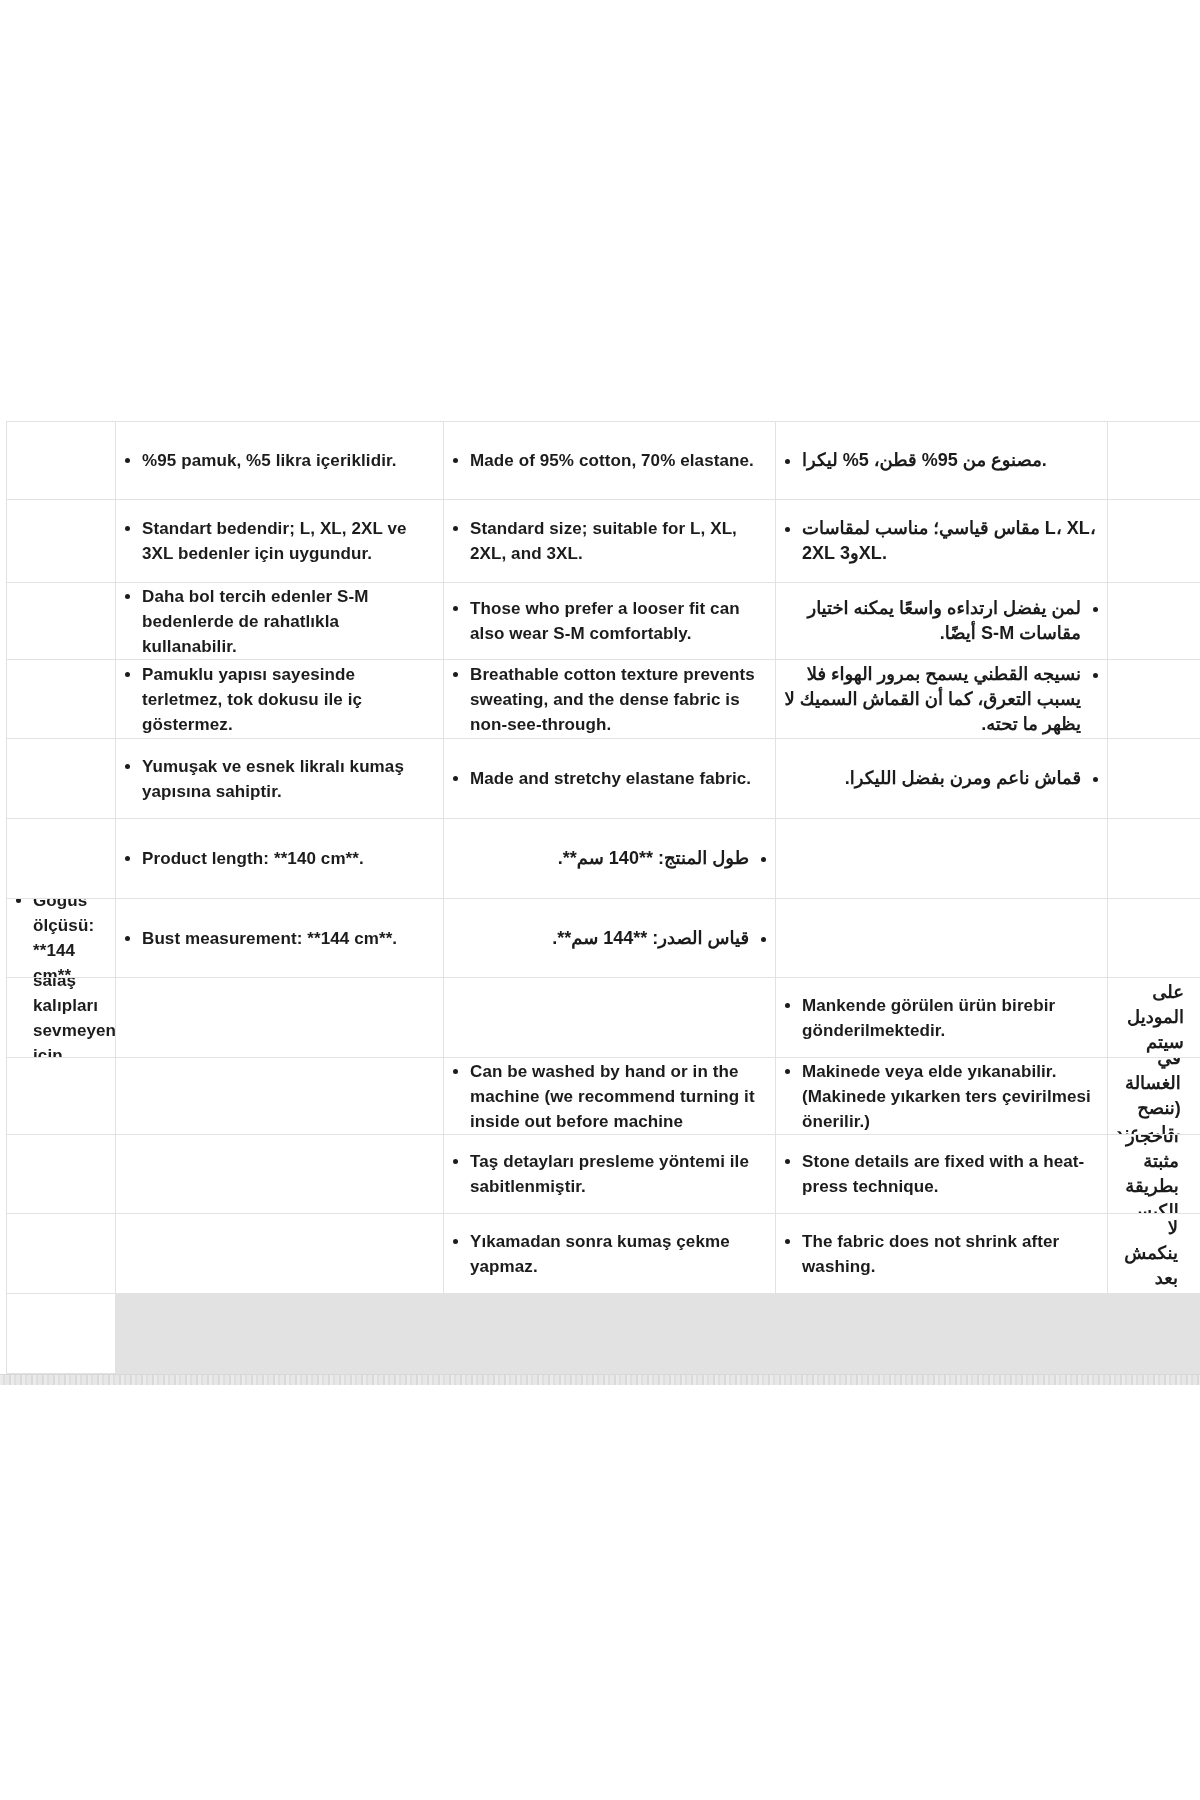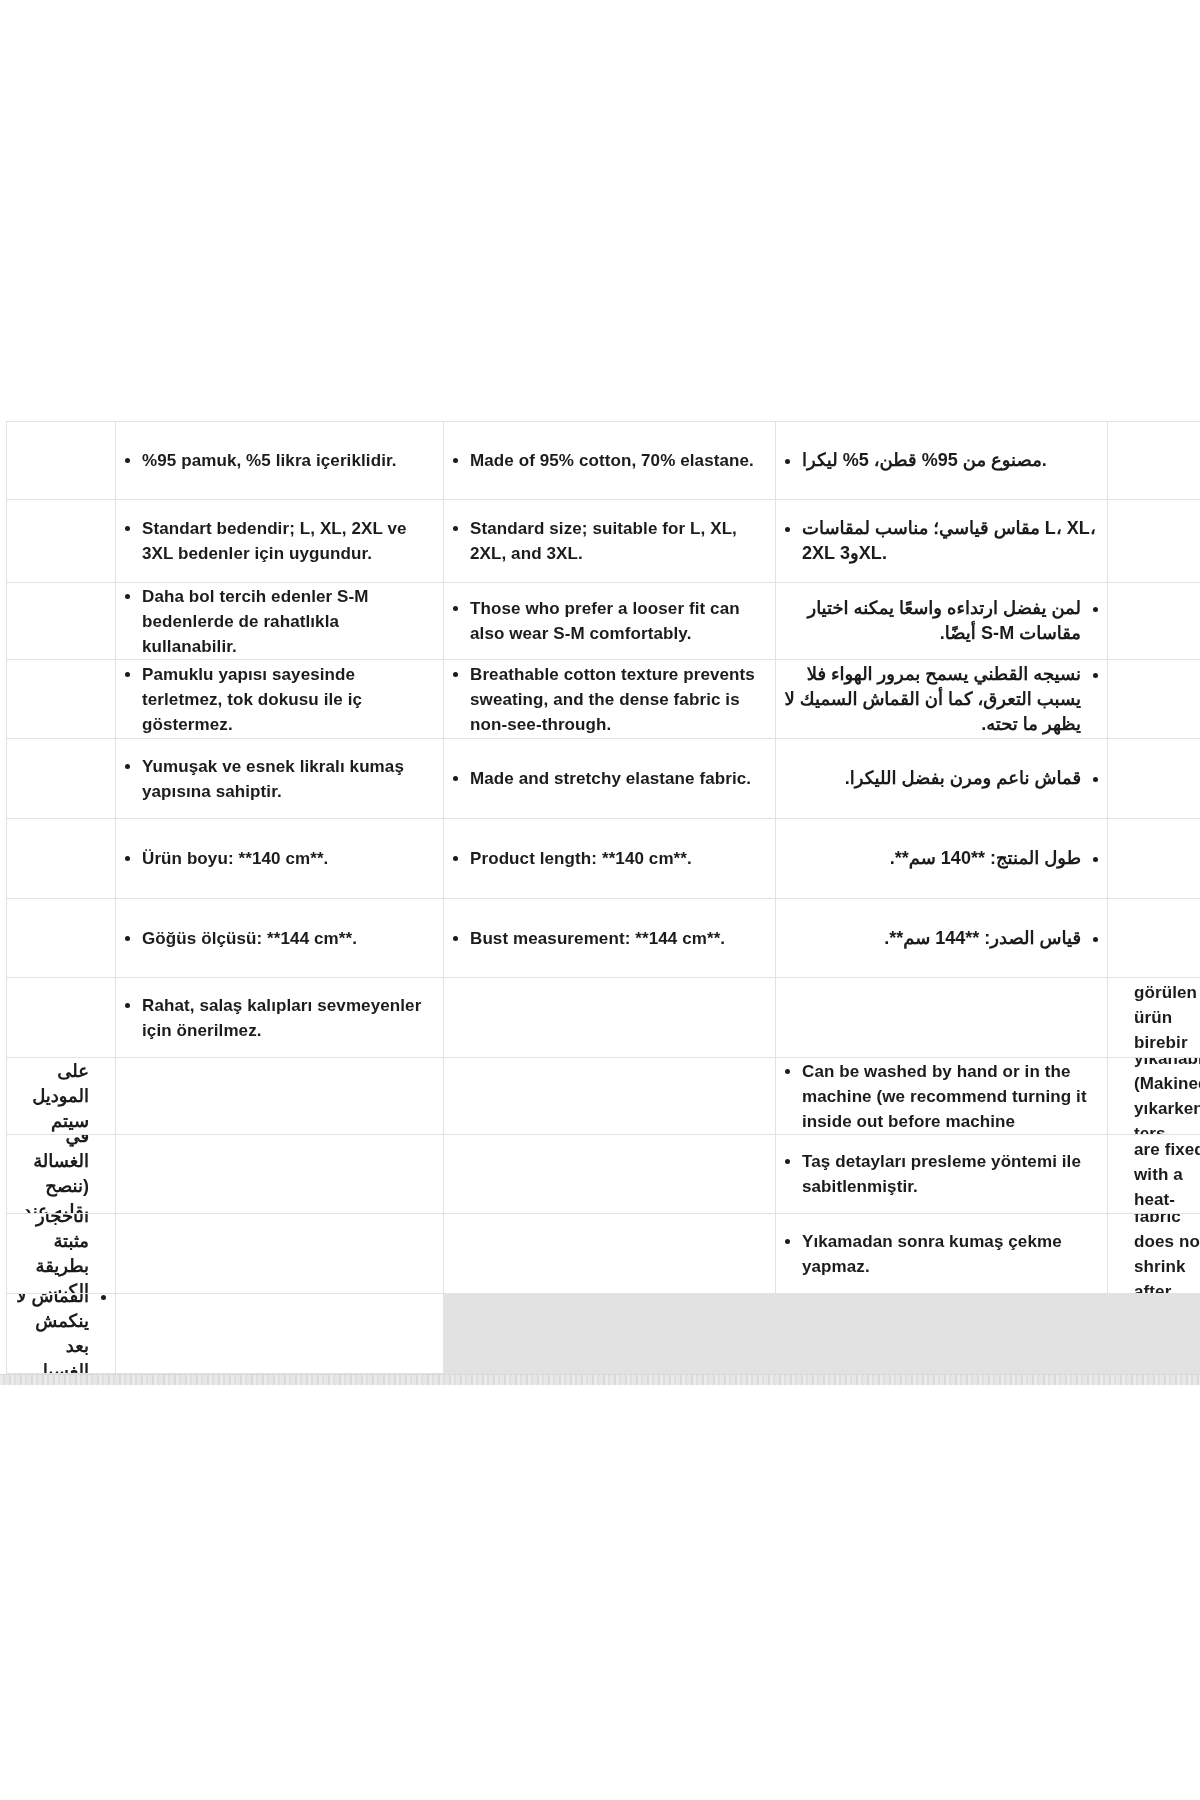--- a/index.html
+++ b/index.html
@@ -151,25 +151,20 @@
     </div>
     <div class="cell txt ar">
       <ul class="rtl" dir="rtl">
         <li>قماش ناعم ومرن بفضل الليكرا.</li>
       </ul>
     </div>
     <div class="cell"></div>
     <div class="cell"></div>
     <div class="cell txt">
       <ul class="ltr" dir="ltr">
-        <li>Ürün boyu: **140 cm**.</li>
-      </ul>
-    </div>
-    <div class="cell txt">
-      <ul class="ltr" dir="ltr">
         <li>Product length: **140 cm**.</li>
       </ul>
     </div>
     <div class="cell txt ar">
       <ul class="rtl" dir="rtl">
         <li>طول المنتج: **140 سم**.</li>
       </ul>
     </div>
     <div class="cell"></div>
     <div class="cell"></div>

